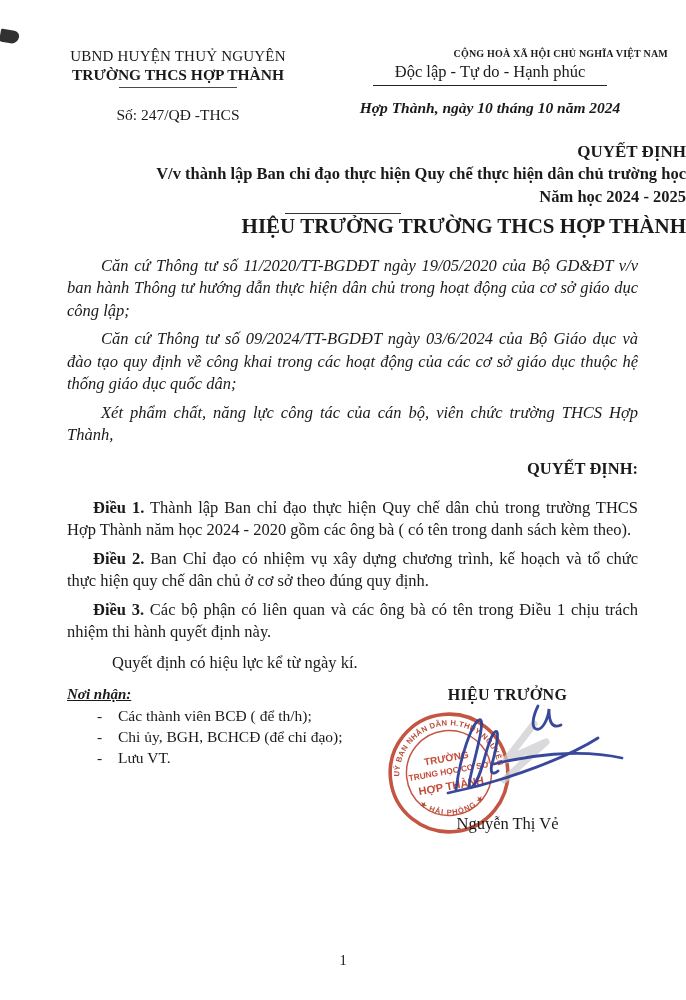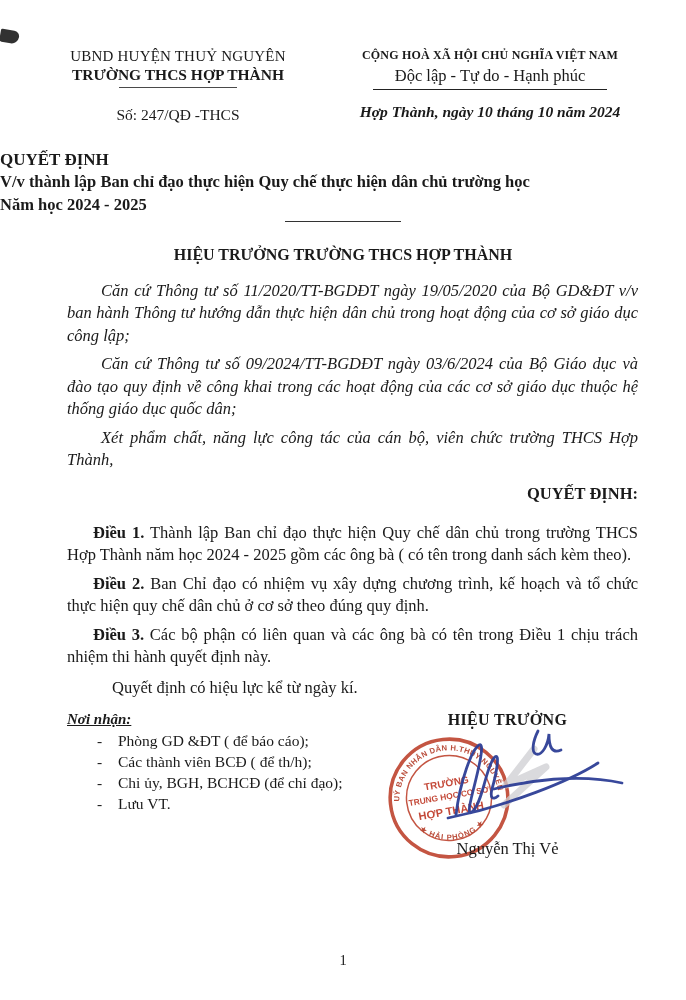--- a/index.html
+++ b/index.html
@@ -9,31 +9,31 @@
     box-sizing:border-box;padding-top:48px;
   }
   
   .header{display:flex;}
   .header-left{width:276px;margin-left:40px;text-align:center;}
   .org-parent{font-size:15px;letter-spacing:.2px;}
   .org-name{font-size:15.5px;font-weight:bold;margin-top:1px;}
   .org-underline{width:118px;border-bottom:1.5px solid #4a4a4a;margin:3px auto 0;}
   .doc-number{font-size:15.5px;margin-top:18px;}
   .header-right{width:356px;margin-left:-4px;text-align:center;}
-  .country{font-size:12px;font-weight:bold;letter-spacing:.2px;}
+  .country{font-size:10px;font-weight:bold;letter-spacing:.2px;text-align:right;}
   .motto{font-size:16.5px;font-weight:normal;margin-top:3px;}
   .motto-underline{width:234px;border-bottom:1.5px solid #222;margin:3px auto 0;}
   .dateline{font-size:15.5px;font-weight:bold;font-style:italic;margin-top:13px;}
   
-  .title-block{text-align:left;margin-top:24px;line-height:1.38;}
+  .title-block{text-align:right;margin-top:16px;line-height:1.38;}
   .title-main{font-size:17px;font-weight:bold;}
   .title-subject{font-size:16.5px;font-weight:bold;}
   .title-year{font-size:16.5px;font-weight:bold;}
   .title-underline{width:116px;border-bottom:1.5px solid #333;margin:4px auto 0;}
-  .issuer{font-size:16px;font-weight:bold;text-align:center;margin-top:24px;}
+  .issuer{font-size:21px;font-weight:bold;text-align:right;}
   
   .body{margin:16px 48px 0 67px;font-size:16.5px;line-height:1.36;text-align:justify;}
   .body p{margin:0 0 6px 0;}
   p.preamble{font-style:italic;text-indent:34px;}
   .decision-heading{text-align:right;font-weight:bold;font-size:16.5px;margin:12px 0 16px 0;}
   p.article{text-indent:26px;}
   .article-lead{font-weight:bold;}
   p.effect{text-indent:45px;margin-top:8px;}
   
   .footer{position:relative;margin-top:12px;height:200px;}
@@ -82,32 +82,31 @@
   </div>
   <div class="issuer">HIỆU TRƯỞNG TRƯỜNG THCS HỢP THÀNH</div>
 
   <div class="body">
     <p class="preamble">Căn cứ Thông tư số 11/2020/TT-BGDĐT ngày 19/05/2020 của Bộ GD&amp;ĐT v/v ban hành Thông tư hướng dẫn thực hiện dân chủ trong hoạt động của cơ sở giáo dục công lập;</p>
     <p class="preamble">Căn cứ Thông tư số 09/2024/TT-BGDĐT ngày 03/6/2024 của Bộ Giáo dục và đào tạo quy định về công khai trong các hoạt động của các cơ sở giáo dục thuộc hệ thống giáo dục quốc dân;</p>
     <p class="preamble">Xét phẩm chất, năng lực công tác của cán bộ, viên chức trường THCS Hợp Thành,</p>
 
     <div class="decision-heading">QUYẾT ĐỊNH:</div>
 
-    <p class="article"><span class="article-lead">Điều 1.</span><span> Thành lập Ban chỉ đạo thực hiện Quy chế dân chủ trong trường THCS Hợp Thành năm học 2024 - 2025 gồm các ông bà ( có tên trong danh sách kèm theo).</span></p>
+    <p class="article"><span class="article-lead">Điều 1.</span><span> Thành lập Ban chỉ đạo thực hiện Quy chế dân chủ trong trường THCS Hợp Thành năm học 2024 - 2020 gồm các ông bà ( có tên trong danh sách kèm theo).</span></p>
     <p class="article"><span class="article-lead">Điều 2.</span><span> Ban Chỉ đạo có nhiệm vụ xây dựng chương trình, kế hoạch và tổ chức thực hiện quy chế dân chủ ở cơ sở theo đúng quy định.</span></p>
     <p class="article"><span class="article-lead">Điều 3.</span><span> Các bộ phận có liên quan và các ông bà có tên trong Điều 1 chịu trách nhiệm thi hành quyết định này.</span></p>
 
     <p class="effect">Quyết định có hiệu lực kể từ ngày kí.</p>
   </div>
 
   <div class="footer">
     <div class="recipients">
       <div class="recipients-heading">Nơi nhận:</div>
       <ul>
-        <li>Phòng GD &amp;ĐT ( để báo cáo);</li>
         <li>Các thành viên BCĐ ( để th/h);</li>
         <li>Chi ủy, BGH, BCHCĐ (để chỉ đạo);</li>
         <li>Lưu VT.</li>
       </ul>
     </div>
 
     <div class="sign-block">
       <div class="sign-role">HIỆU TRƯỞNG</div>
 
       <svg class="stamp" viewBox="0 0 120 120" xmlns="http://www.w3.org/2000/svg" xmlns:xlink="http://www.w3.org/1999/xlink">

